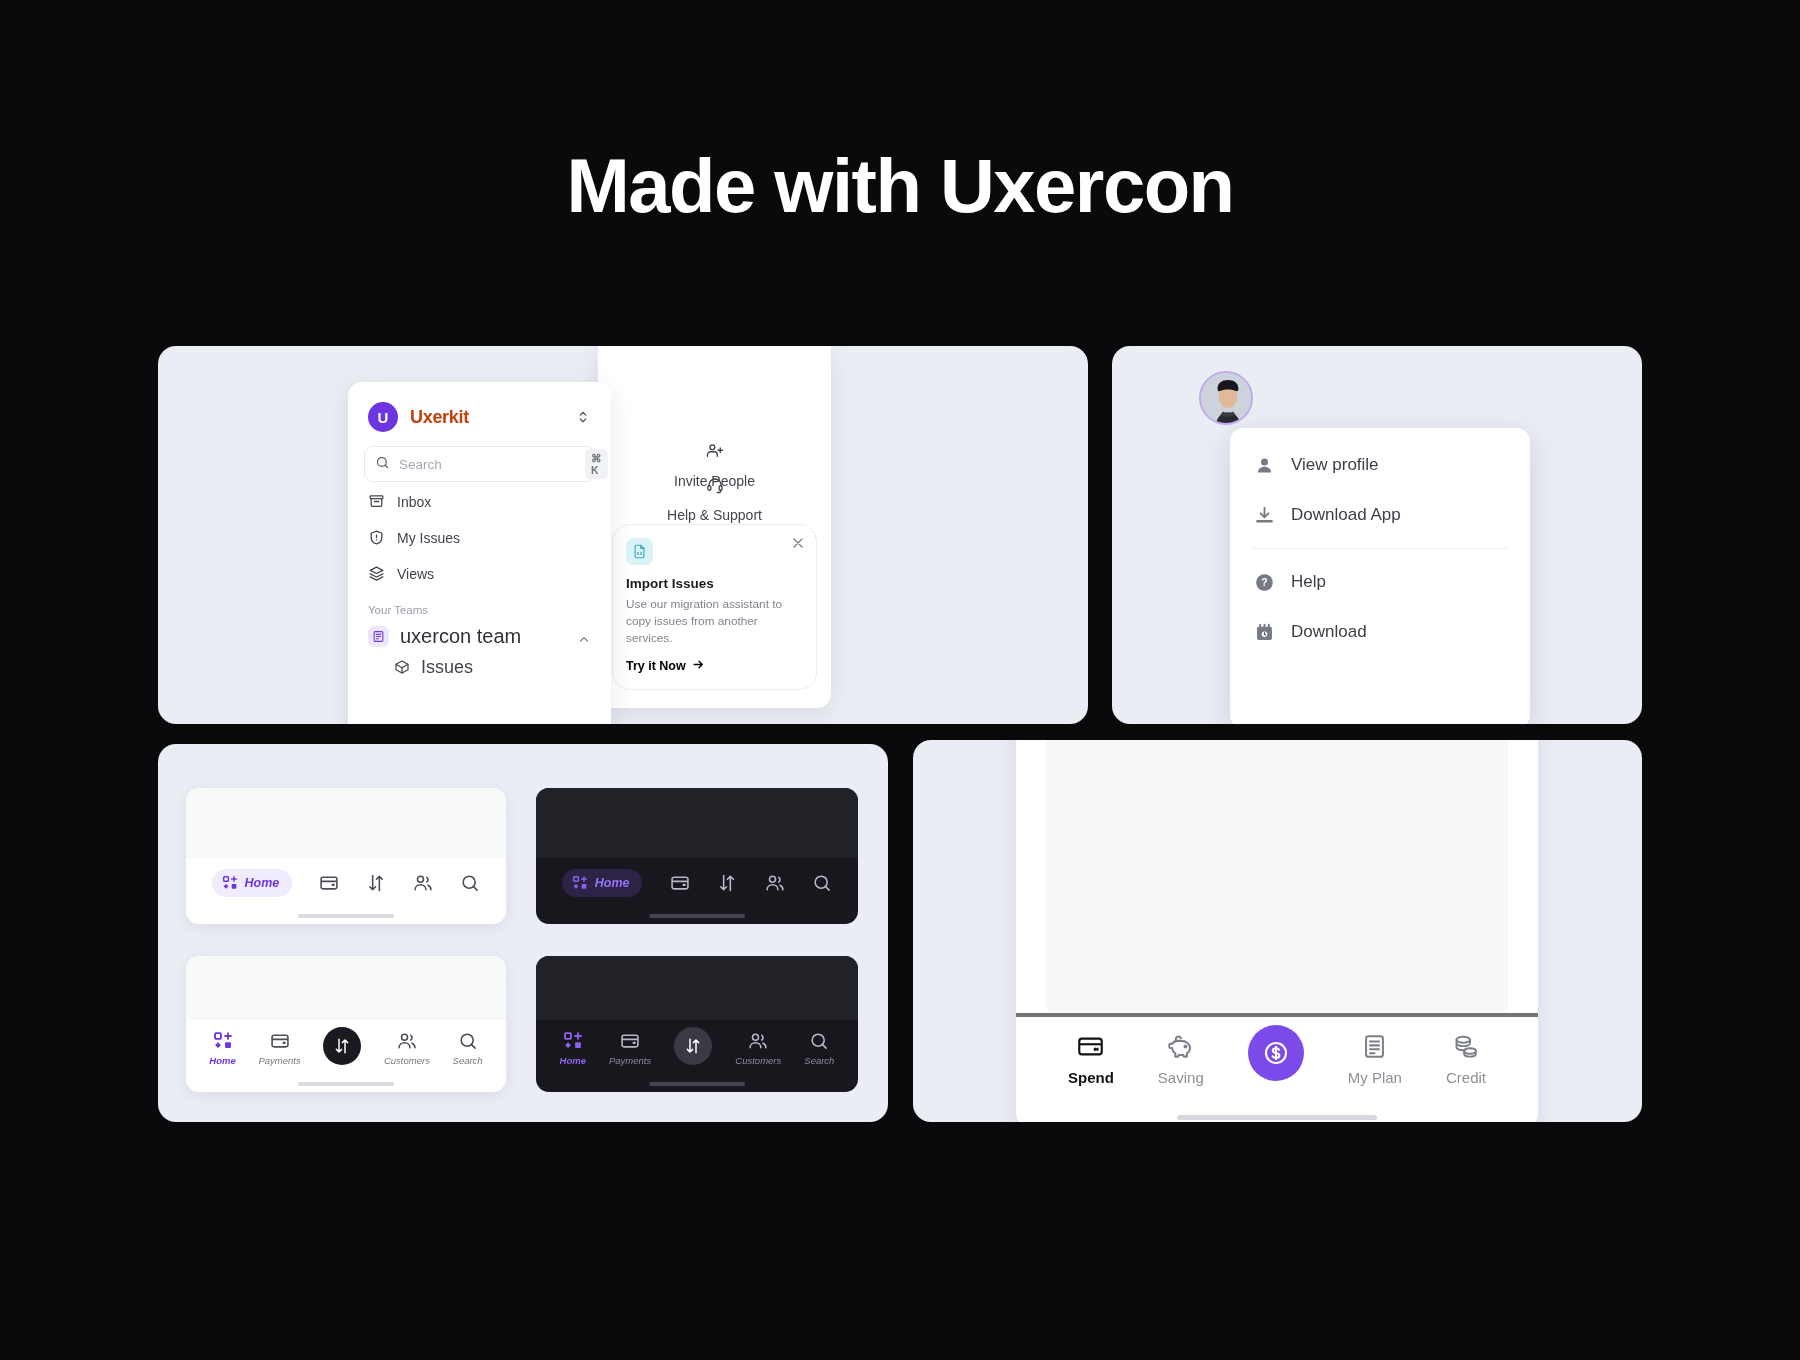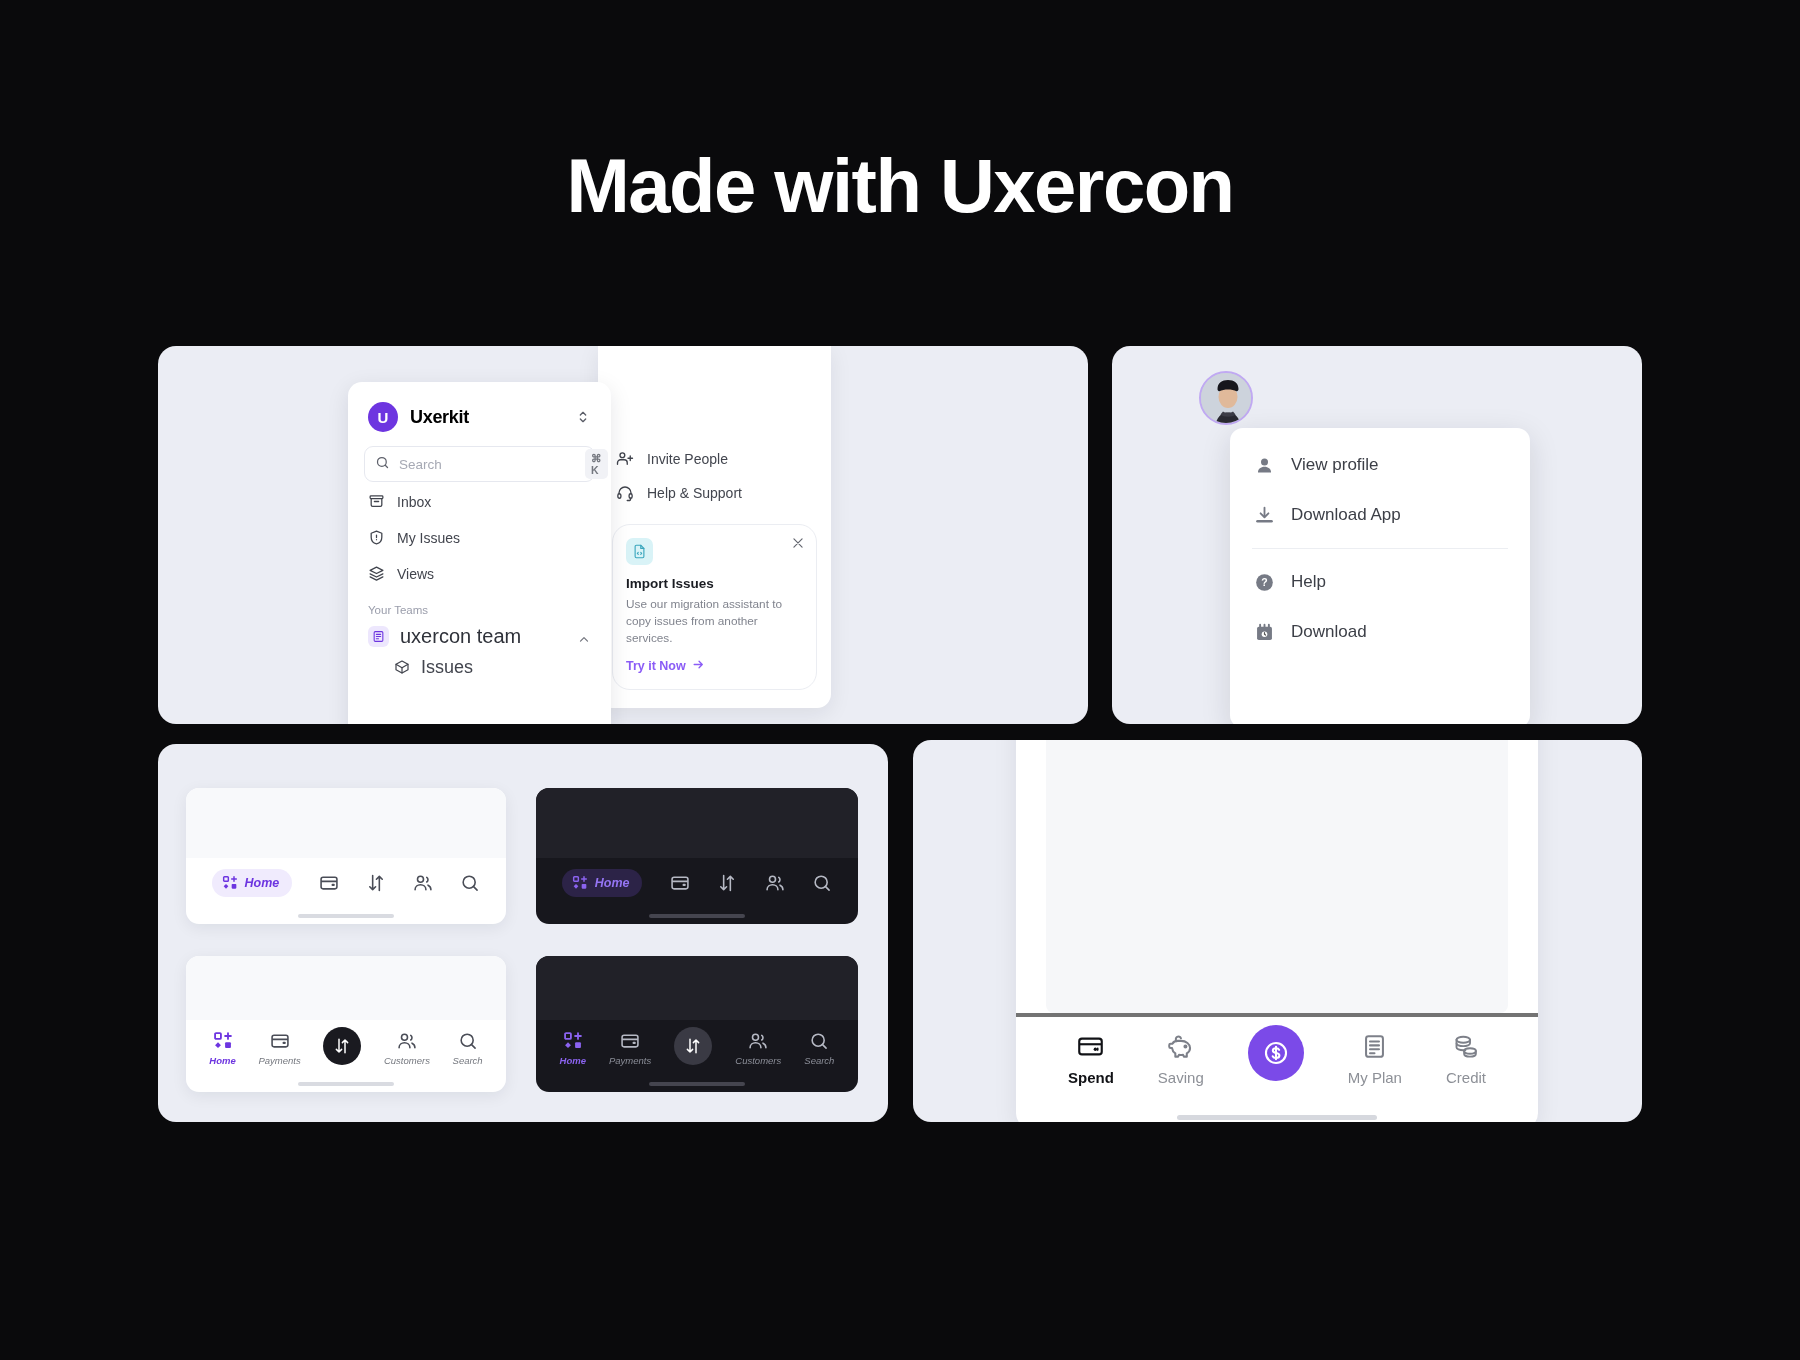--- a/index.html
+++ b/index.html
@@ -43,21 +43,21 @@
     box-shadow: 0 6px 22px rgba(20,22,40,.10);
     padding: 16px 16px 0 16px;
   }
   .sb-head { display: flex; align-items: center; gap: 12px; padding: 4px 4px 0 4px; }
   .sb-logo {
     width: 30px; height: 30px; border-radius: 50%;
     background: #6d35e0;
     display: flex; align-items: center; justify-content: center;
     color: #fff; font-size: 15px; font-weight: 700; flex: 0 0 auto;
   }
-  .sb-title { font-size: 18px; font-weight: 700; color: #000000; flex: 1; letter-spacing: -.3px; }
+  .sb-title { font-size: 18px; font-weight: 700; color: #c2410c; flex: 1; letter-spacing: -.3px; }
   .sb-chev { width: 16px; height: 16px; color: #5b5e68; }
 
   .sb-search {
     margin-top: 14px;
     height: 36px;
     border: 1px solid #e6e8ef;
     border-radius: 9px;
     display: flex; align-items: center;
     gap: 9px; padding: 0 8px 0 10px;
     background: #fff;
@@ -108,21 +108,21 @@
     left: 440px; top: 0px;
     width: 233px; height: 362px;
     background: #ffffff;
     border-radius: 0 0 14px 14px;
     box-shadow: 0 6px 22px rgba(20,22,40,.08);
     padding: 0 14px;
   }
   .mid-spacer { height: 96px; }
   .mid-item {
     display: flex; align-items: center; gap: 13px;
-    height: 34px; font-size: 14px; color: #42454e; padding: 0 4px;
+    height: 34px; font-size: 14px; color: #42454e; padding: 0 4px; flex-direction: column;
   }
   .mid-item .ic { width: 18px; height: 18px; color: #41444d; flex: 0 0 auto; }
 
   .promo {
     margin-top: 14px;
     border: 1px solid #ebedf2;
     border-radius: 18px;
     padding: 13px 13px 15px 13px;
     position: relative;
     background: #fff;
@@ -134,21 +134,21 @@
     color: #3aa6bd;
   }
   .promo-ic svg { width: 15px; height: 15px; }
   .promo-close {
     position: absolute; right: 11px; top: 11px;
     width: 14px; height: 14px; color: #62656e;
   }
   .promo-title { margin-top: 11px; font-size: 13.5px; font-weight: 700; color: #1a1c22; }
   .promo-desc { margin-top: 5px; font-size: 11.8px; line-height: 1.45; color: #81848e; }
   .promo-cta {
-    margin-top: 11px; font-size: 12.5px; font-weight: 700; color: #8b5cf6;
+    margin-top: 11px; font-size: 12.5px; font-weight: 700; color: #000000;
     display: flex; align-items: center; gap: 6px;
   }
 
   
   .avatar {
     position: absolute; left: 87px; top: 25px;
     width: 54px; height: 54px; border-radius: 50%;
     border: 2.5px solid #c0a9f2;
     background: #c9cfd9;
     overflow: hidden;

